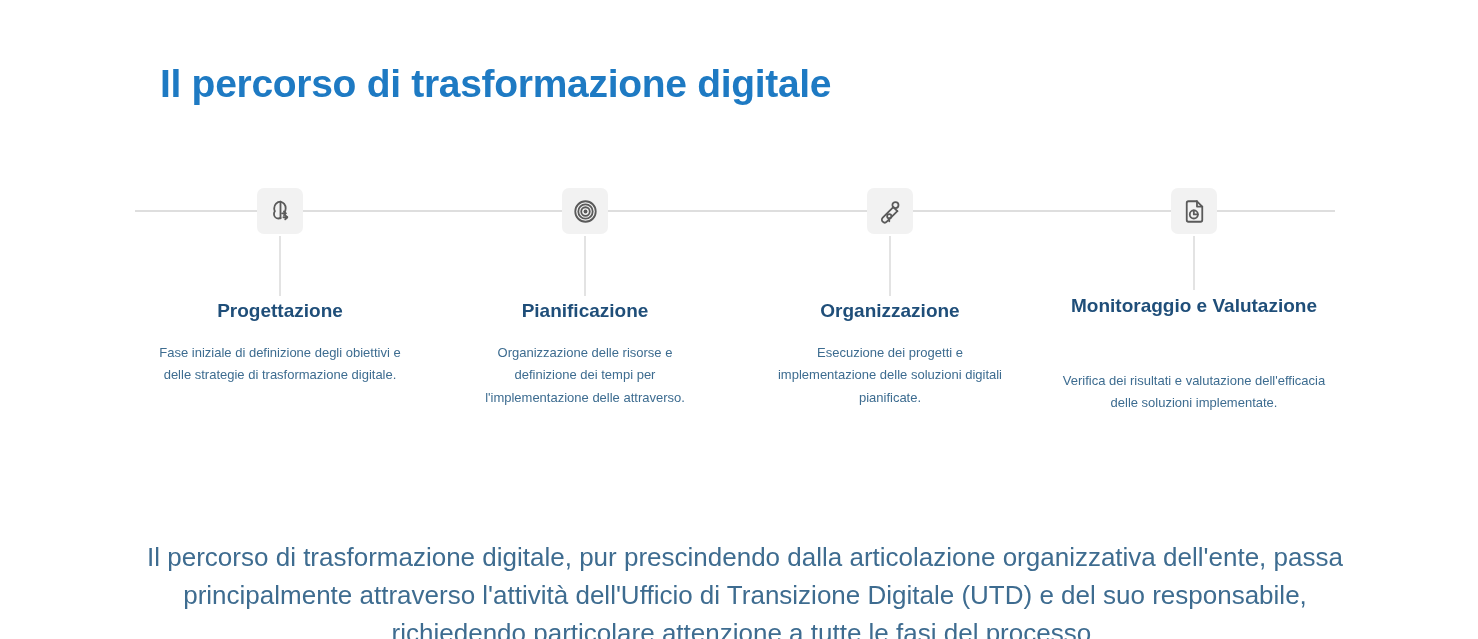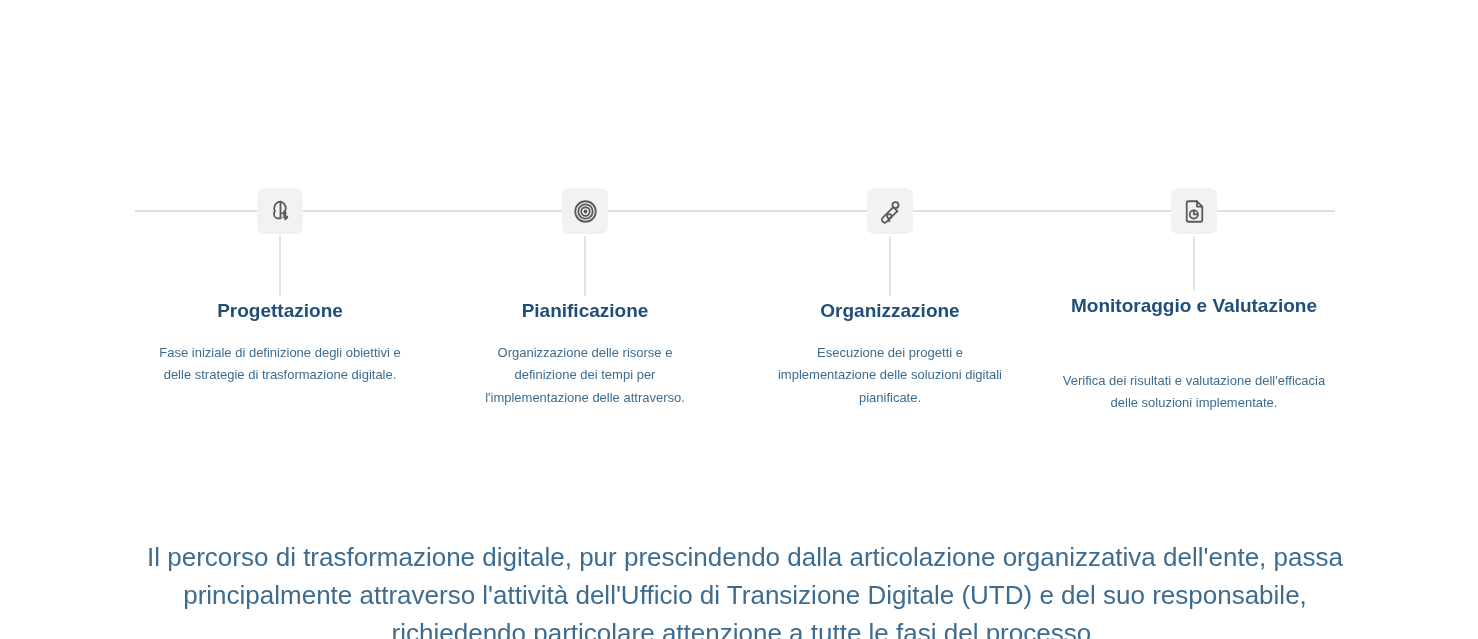--- a/index.html
+++ b/index.html
@@ -143,20 +143,21 @@
     font-size: 26px;
     color: #3E6C90;
     line-height: 1.47;
   }
 </style>
 </head>
 <body>
 
 <div id="slide">
 
+  <h1 class="slide-title">Il percorso di trasformazione digitale</h1>
 
   <div class="timeline"></div>
 
   <div class="steps">
 
     <div class="step step-1">
       <div class="icon-chip">
         <svg viewBox="0 0 24 24" aria-hidden="true">
           <path d="M12 3.2c-3.1 0-5.6 2.6-5.6 5.9 0 1 .2 1.9.6 2.7-.5.7-.8 1.5-.8 2.4 0 2.2 1.8 4 4 4 .7 0 1.3-.2 1.9-.5"></path>
           <path d="M12 3.2v14.9"></path>

